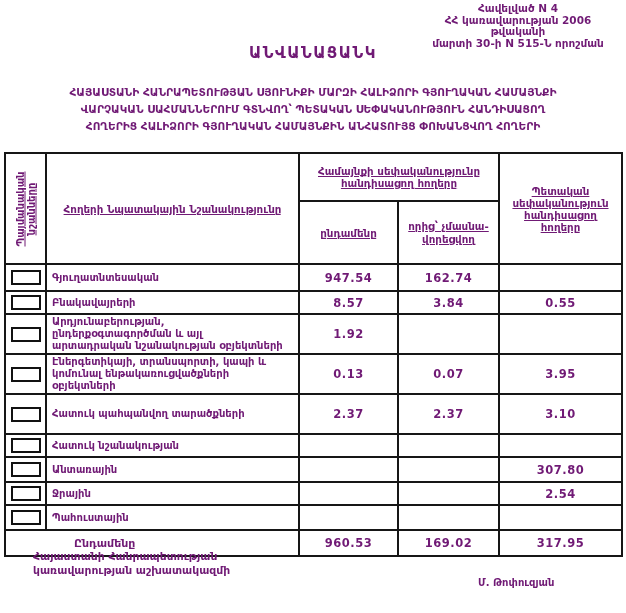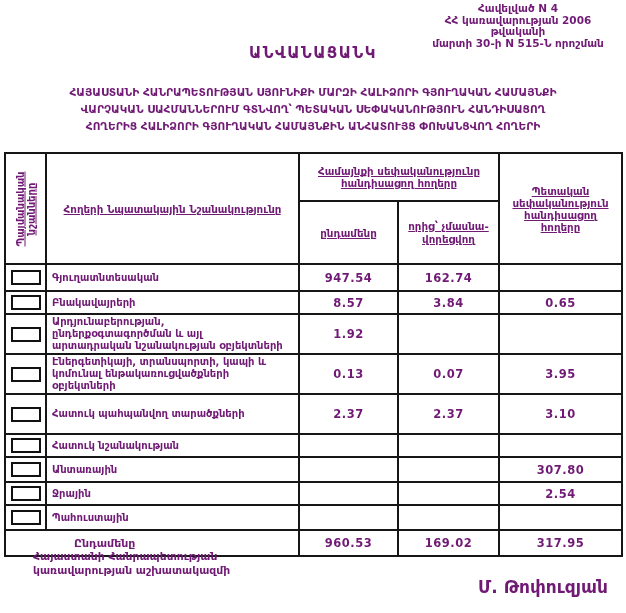--- a/index.html
+++ b/index.html
@@ -51,21 +51,21 @@
   .rot {
     transform:rotate(-90deg); width:96px; font-size:10px; line-height:11px;
     text-align:center; font-weight:bold;
   }
   .footer-left {
     position:absolute; left:33px; top:550px;
     font-size:10.8px; font-weight:bold; line-height:13.5px;
   }
   .signature {
     position:absolute; left:478px; top:577px;
-    font-size:17px; font-weight:bold;
+    font-size:10px; font-weight:bold;
   }
 </style>
 </head>
 <body>
 
 <div class="page">
 
   <div class="appendix-block">
     <div>Հավելված N 4</div>
     <div>ՀՀ կառավարության 2006 թվականի</div>
@@ -115,21 +115,21 @@
         <td class="num-cell">162.74</td>
         <td class="num-cell"></td>
       </tr>
       <tr class="r2">
         <td class="cb-cell">
             <div class="checkbox"></div>
           </td>
         <td class="label-cell">Բնակավայրերի</td>
         <td class="num-cell">8.57</td>
         <td class="num-cell">3.84</td>
-        <td class="num-cell">0.65</td>
+        <td class="num-cell">0.55</td>
       </tr>
       <tr class="r3">
         <td class="cb-cell">
             <div class="checkbox"></div>
           </td>
         <td class="label-cell">Արդյունաբերության, ընդերքօգտագործման և այլ արտադրական նշանակության օբյեկտների</td>
         <td class="num-cell">1.92</td>
         <td class="num-cell"></td>
         <td class="num-cell"></td>
       </tr>

